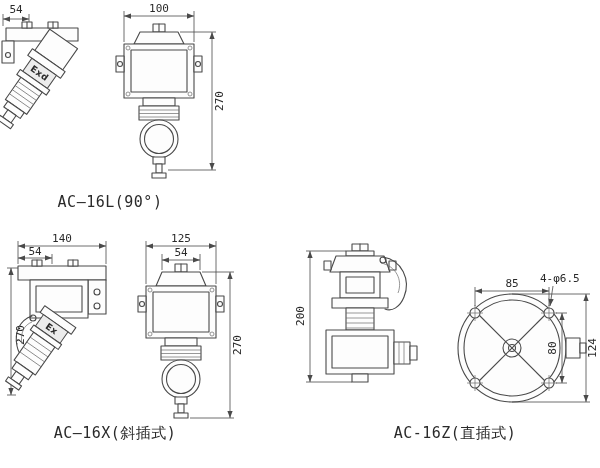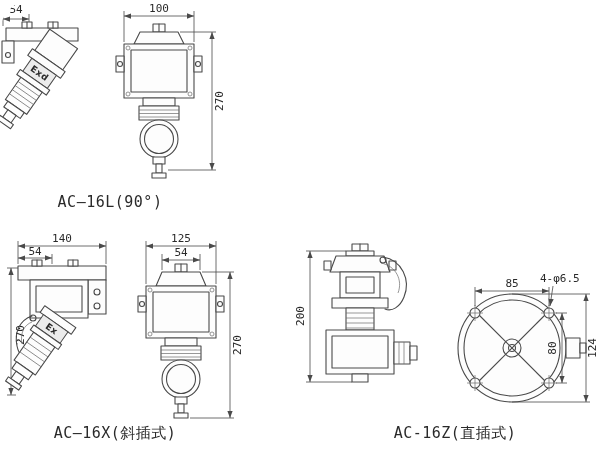--- a/index.html
+++ b/index.html
@@ -1,17 +1,17 @@
 <!DOCTYPE html>
 <html><head>
 <meta charset="utf-8">
 <style>
   html,body{margin:0;padding:0;background:#ffffff;}
   .canvas{position:relative;width:600px;height:468px;background:#ffffff;overflow:hidden;
-          font-family:"DejaVu Sans Mono","Liberation Mono",monospace;border-radius:32px;}
+          font-family:"DejaVu Sans Mono","Liberation Mono",monospace;}
   svg{display:block;}
   .ln{fill:none;stroke:#4a4a4a;stroke-width:1.1;stroke-linejoin:round;stroke-linecap:round;}
   .fillw{fill:#fdfdfd;stroke:#4a4a4a;stroke-width:1.1;stroke-linejoin:round;}
   .fillg{fill:#ececec;stroke:#4a4a4a;stroke-width:1;}
   .thin{fill:none;stroke:#6a6a6a;stroke-width:0.7;}
   .dim{fill:none;stroke:#4a4a4a;stroke-width:0.8;}
   text{fill:#2a2a2a;}
   .dimtxt{font:11px "DejaVu Sans Mono","Liberation Mono",monospace;}
   .marktxt{font:bold 9px "DejaVu Sans","Liberation Sans",sans-serif;letter-spacing:0.5px;}
   .figlabel{font:15px "DejaVu Sans Mono","Liberation Mono",monospace;letter-spacing:0.5px;}

